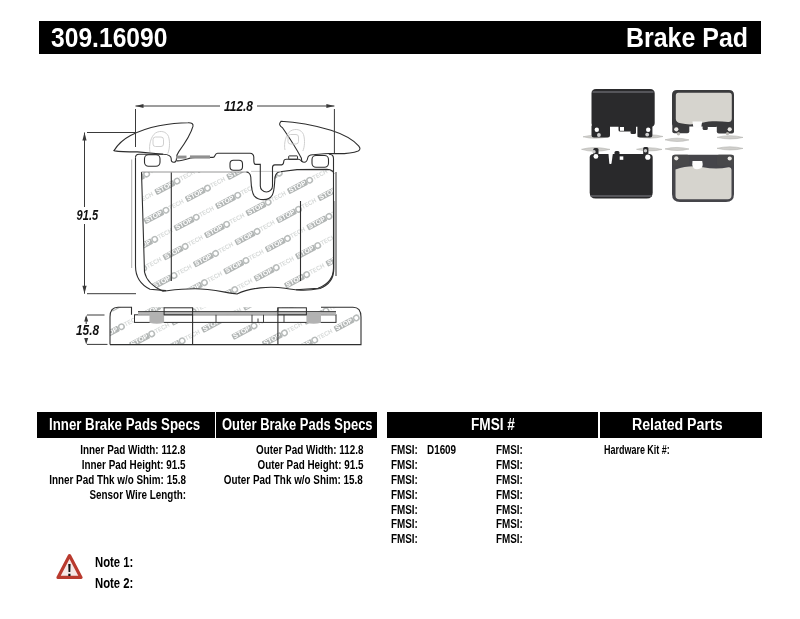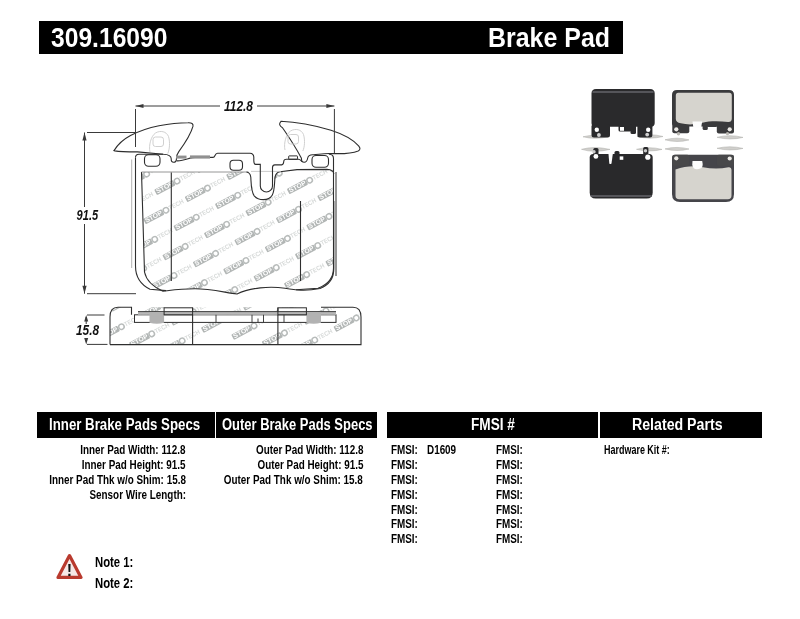--- a/index.html
+++ b/index.html
@@ -1,17 +1,17 @@
 <!DOCTYPE html>
 <html><head>
 <meta charset="utf-8">
 <style>
   html,body{margin:0;padding:0;}
   body{width:800px;height:619px;background:#ffffff;font-family:"Liberation Sans",sans-serif;position:relative;overflow:hidden;}
-  .hdr{position:absolute;left:39px;top:21px;width:584px;height:33px;background:#000;}
+  .hdr{position:absolute;left:39px;top:21px;width:722px;height:33px;background:#000;}
   .hdr .pn{position:absolute;left:12px;top:3px;color:#fff;font-weight:bold;font-size:28px;line-height:28px;transform:scaleX(0.88);transform-origin:left;}
   .hdr .bp{position:absolute;right:13px;top:3px;color:#fff;font-weight:bold;font-size:28px;line-height:28px;transform:scaleX(0.89);transform-origin:right;}
   .thead{position:absolute;top:412px;height:26px;background:#000;}
   .htext{position:absolute;top:412px;height:26px;line-height:26.5px;color:#fff;font-weight:bold;font-size:16px;white-space:nowrap;transform-origin:left center;}
   .trow{position:absolute;font-size:13px;font-weight:bold;color:#000;white-space:nowrap;line-height:15px;transform-origin:left center;transform:scaleX(0.76);}
   .rr{transform-origin:right center;}
 </style>
 </head>
 <body>
 <div class="hdr">

